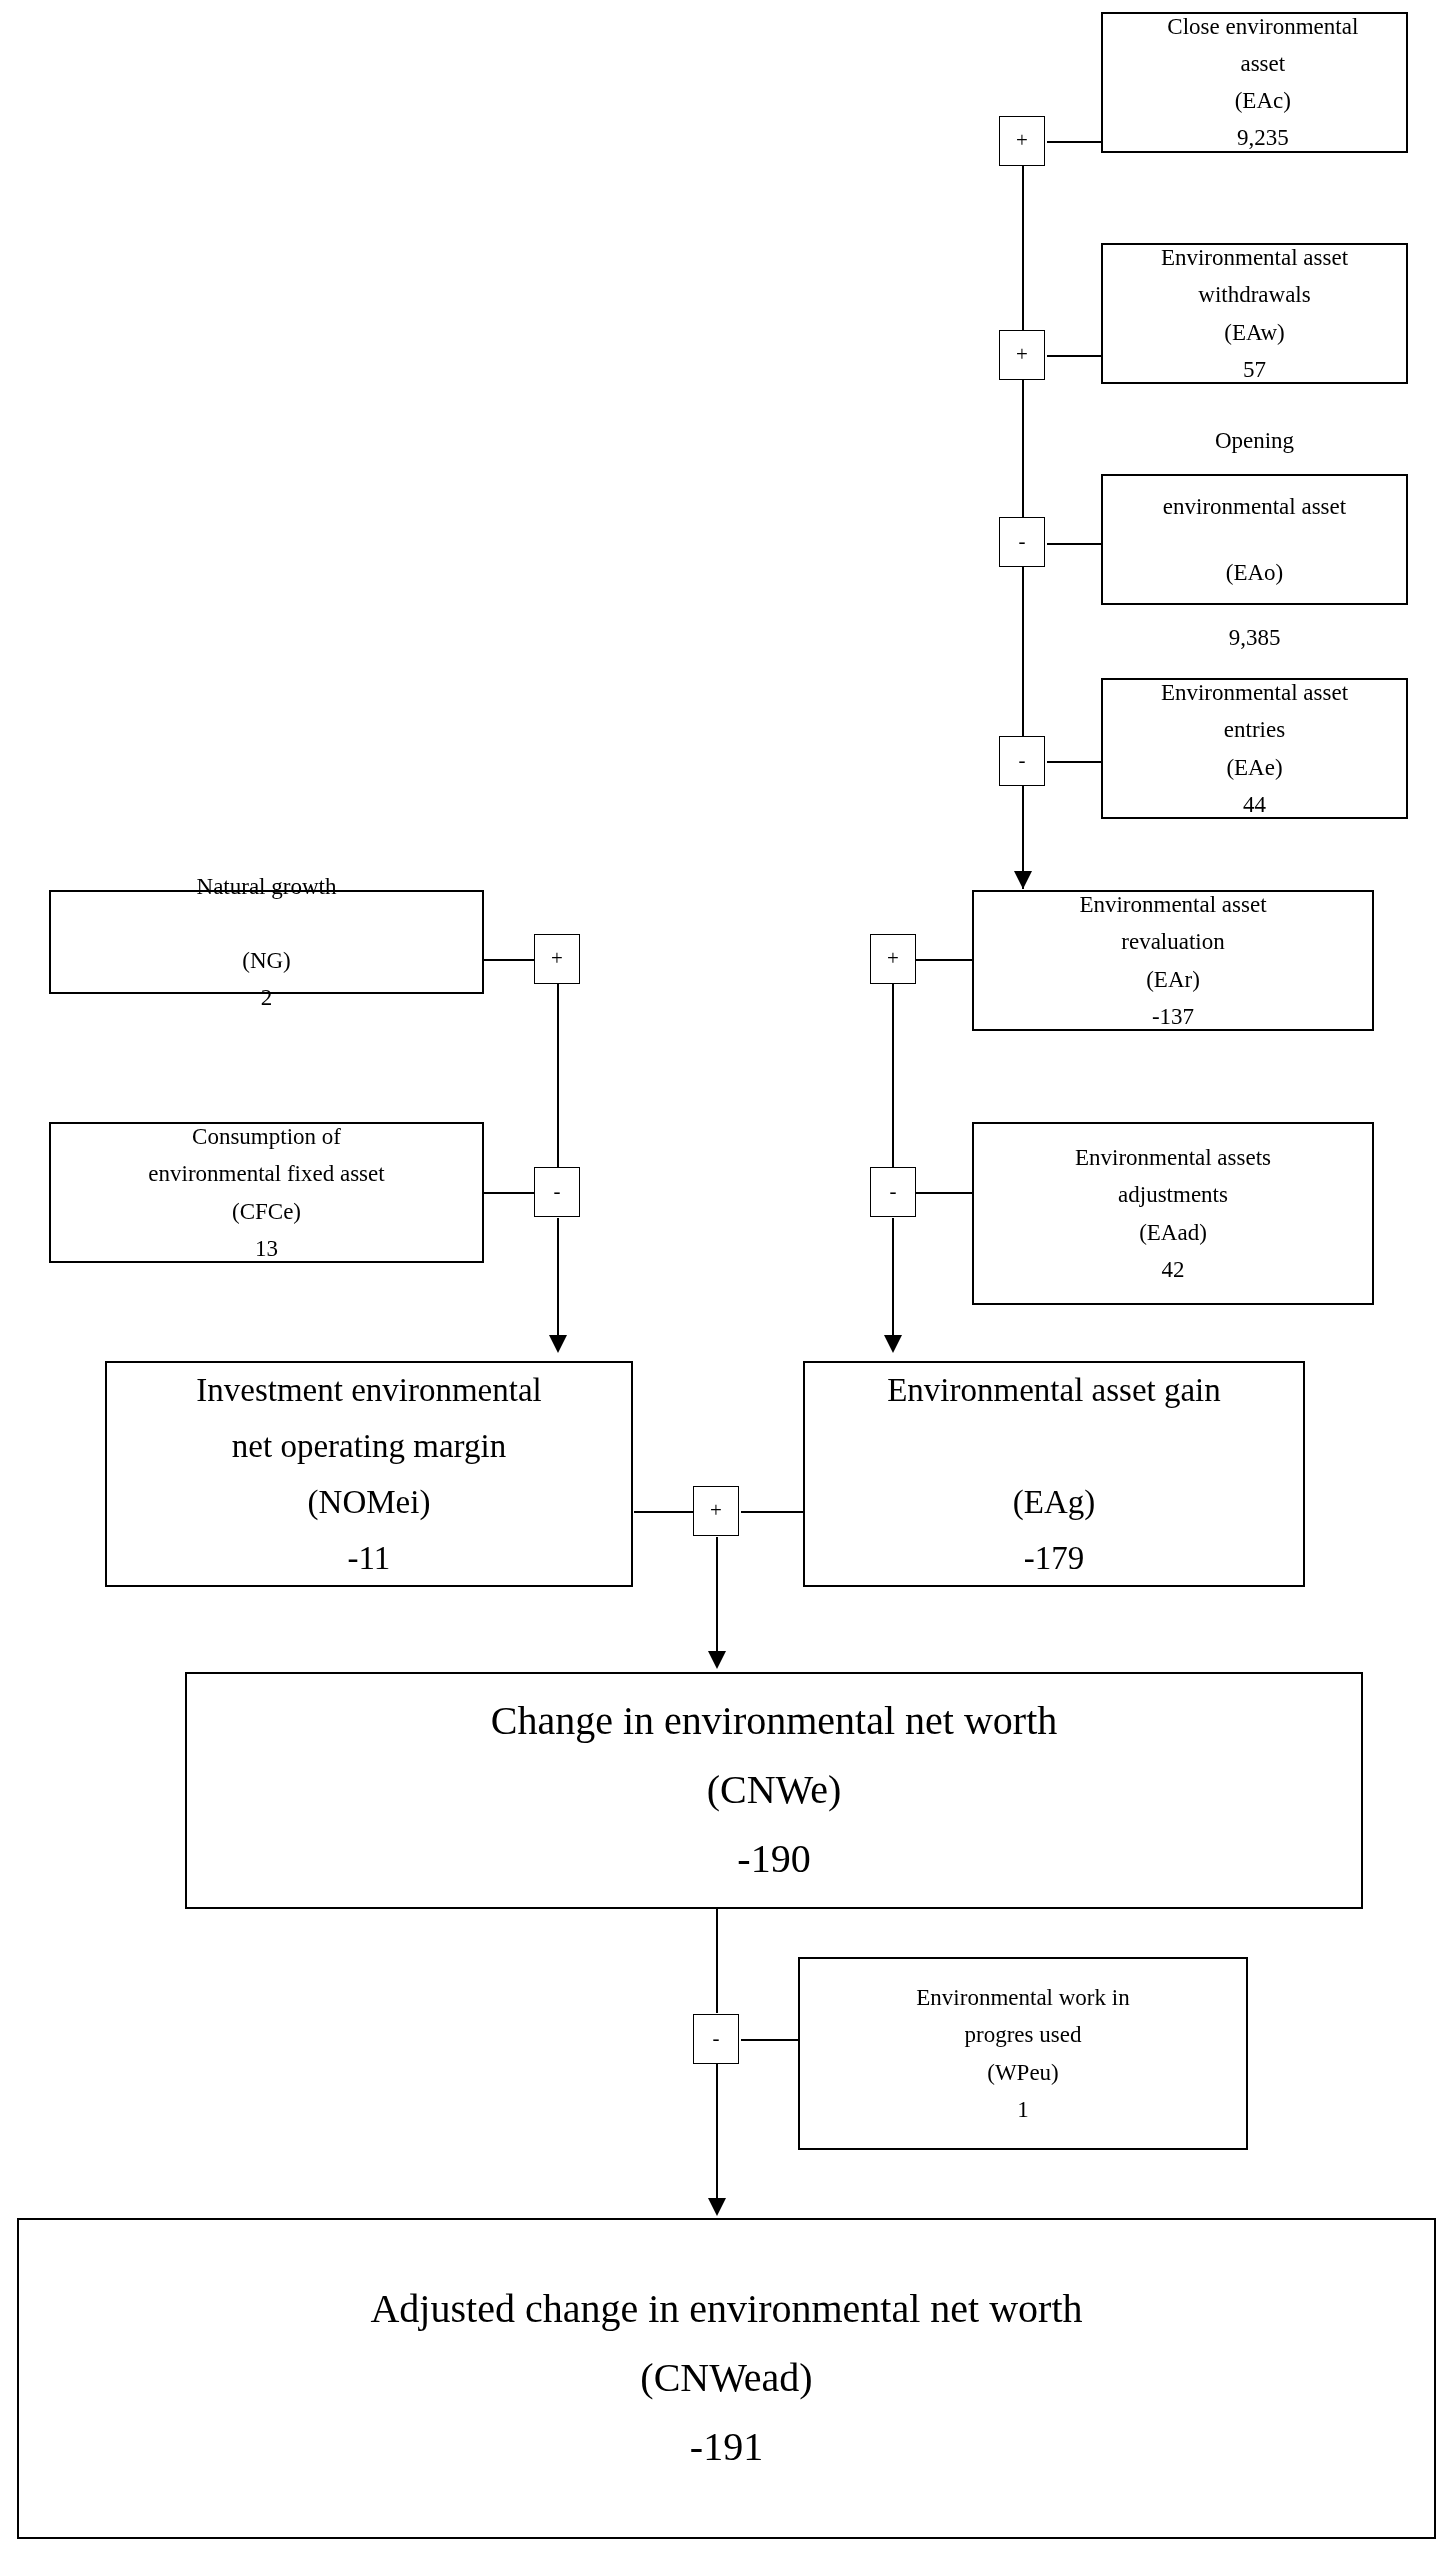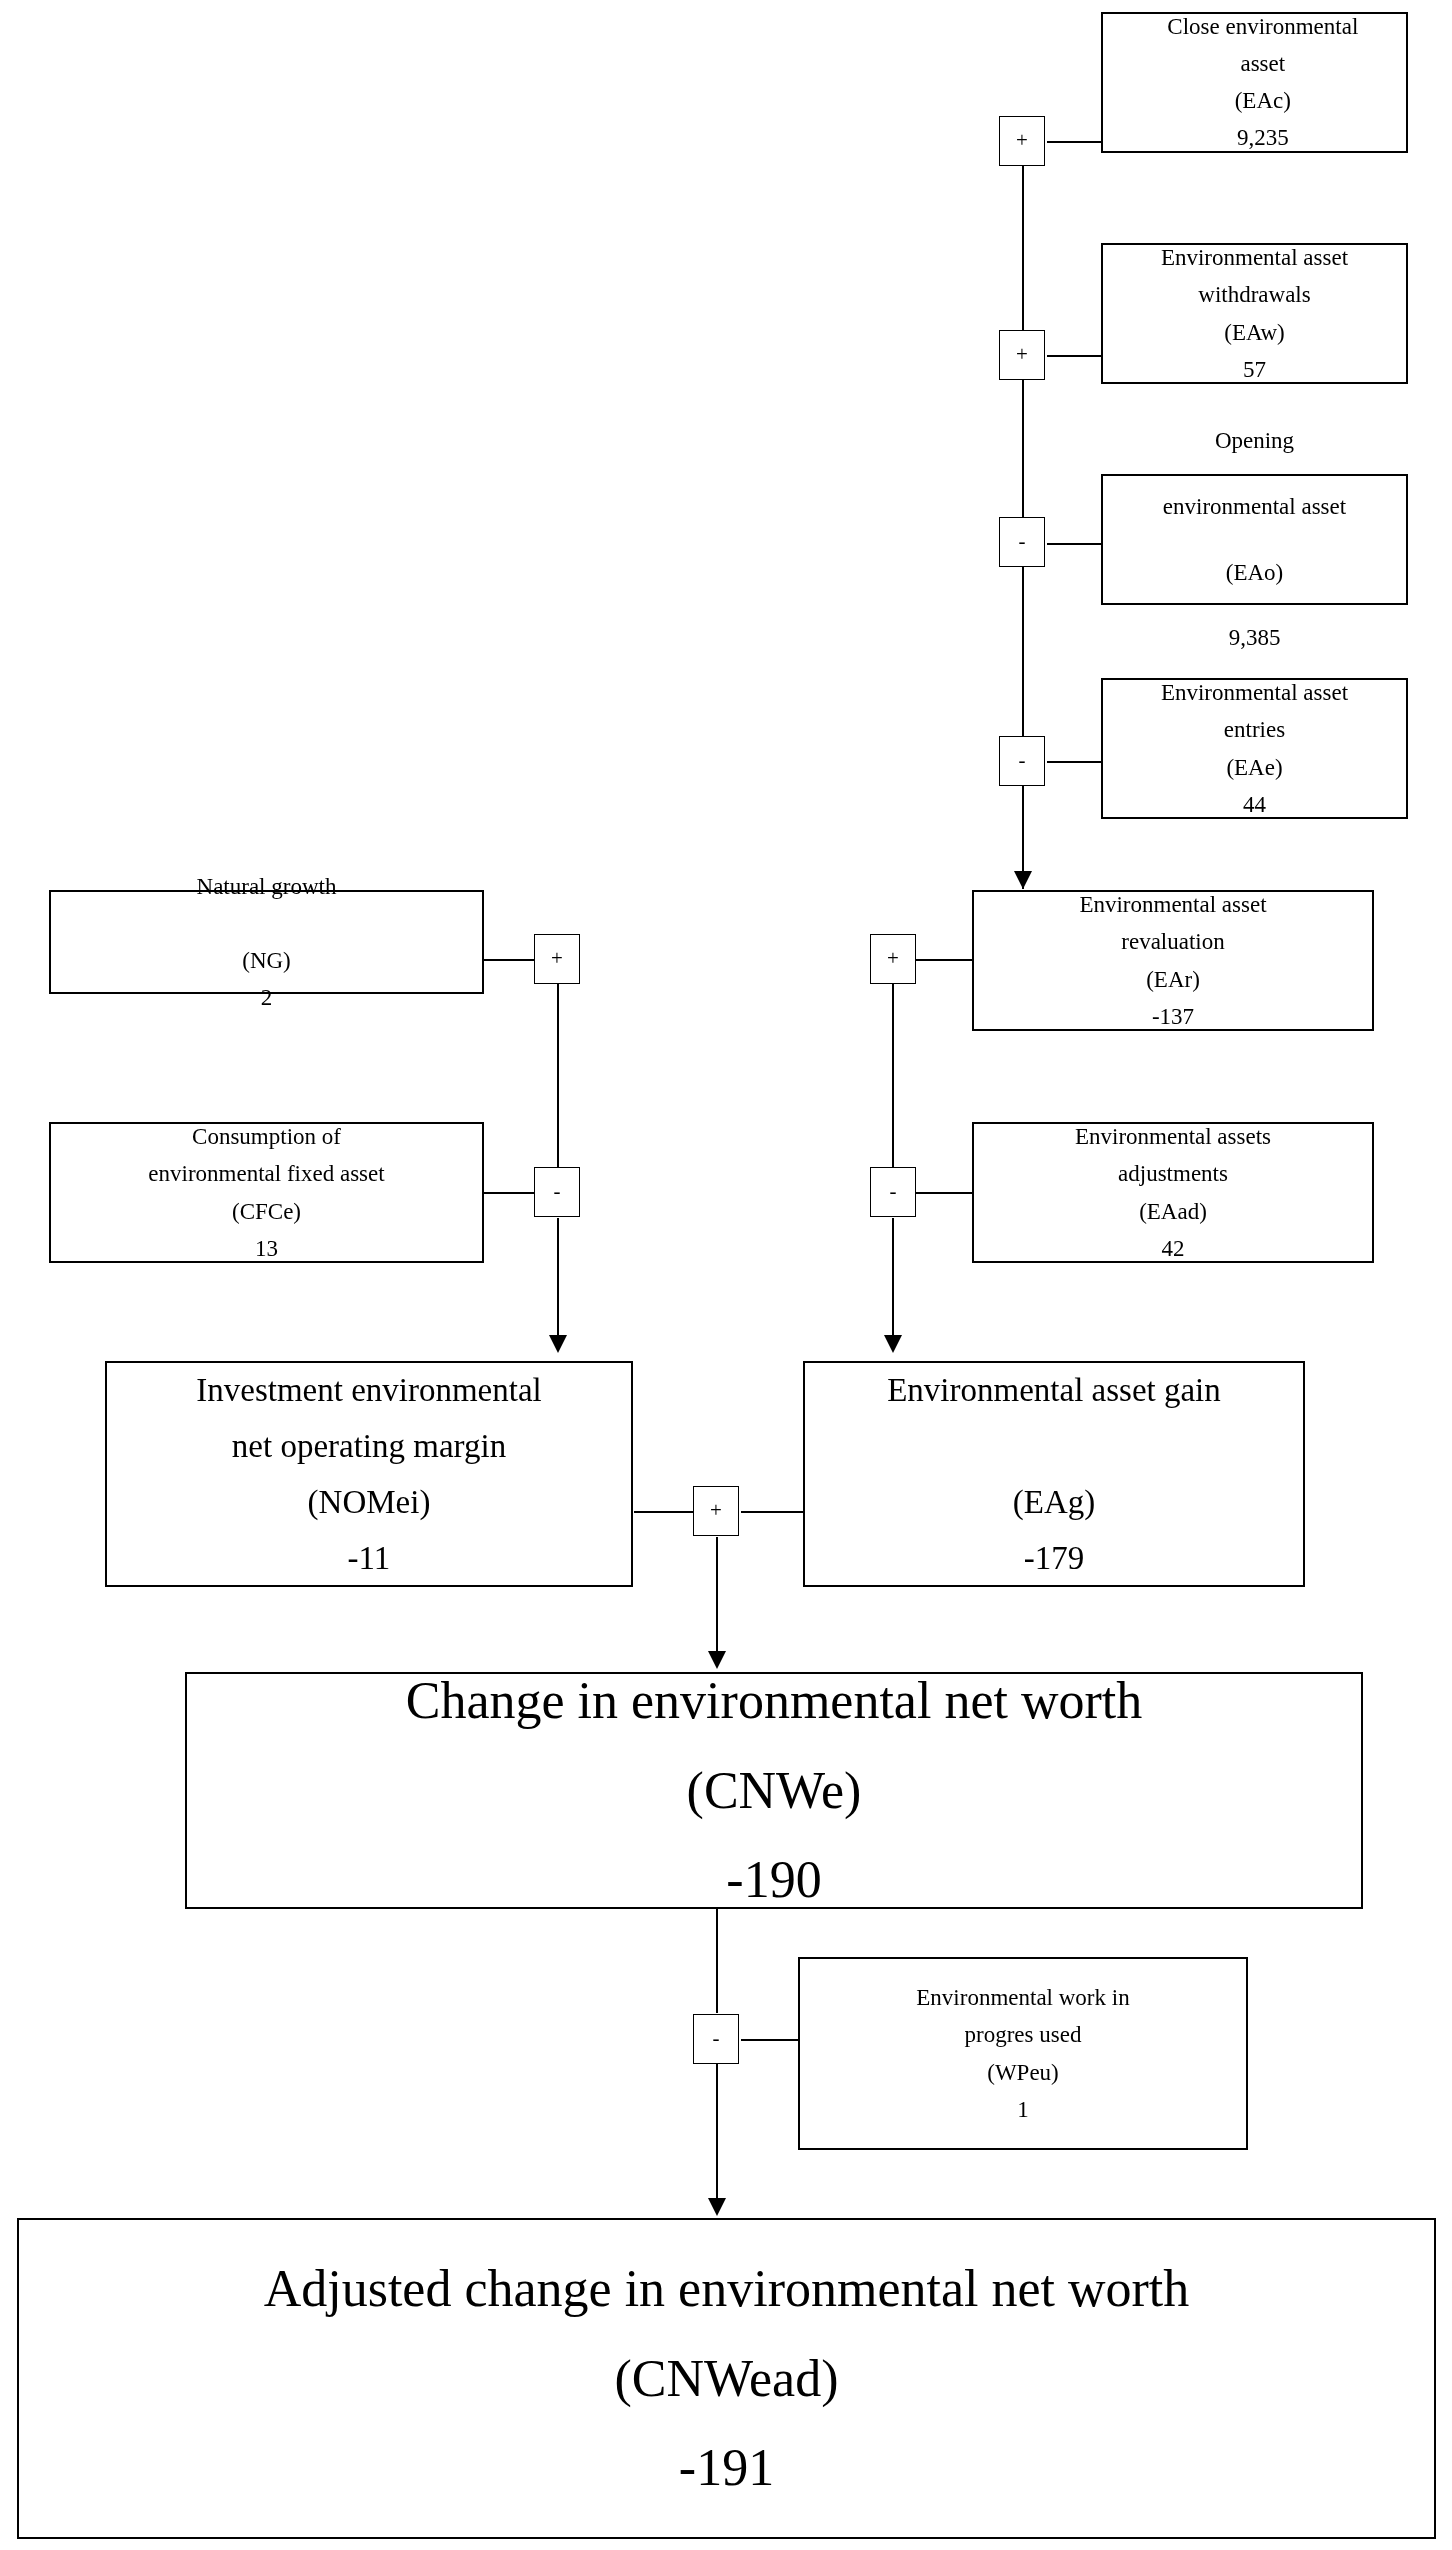--- a/index.html
+++ b/index.html
@@ -27,21 +27,21 @@
     align-items: center;
     justify-content: center;
     text-align: center;
     line-height: 1.62;
     font-size: 23px;
     padding: 4.2px 7.4px;
   }
   .node .ln { display: block; white-space: nowrap; }
   .node.tight { line-height: 1.30; gap: 36px; }
   .node.big { font-size: 33px; line-height: 1.70; }
-  .node.huge { font-size: 52px; line-height: 1.72; }
+  .node.huge { font-size: 40px; line-height: 1.72; }
 
   .op {
     position: absolute;
     box-sizing: border-box;
     border: 1.6px solid #000000;
     background: #ffffff;
     display: flex;
     align-items: center;
     justify-content: center;
     font-size: 21px;
@@ -103,21 +103,21 @@
     <span class="ln">44</span>
   </div>
 
   <div class="node" style="left:972px; top:890px; width:402px; height:141px;">
     <span class="ln">Environmental asset</span>
     <span class="ln">revaluation</span>
     <span class="ln">(EAr)</span>
     <span class="ln">-137</span>
   </div>
 
-  <div class="node" style="left:972px; top:1122px; width:402px; height:141px;">
+  <div class="node" style="left:972px; top:1122px; width:402px; height:183px;">
     <span class="ln">Environmental assets</span>
     <span class="ln">adjustments</span>
     <span class="ln">(EAad)</span>
     <span class="ln">42</span>
   </div>
 
   <div class="node" style="left:49px; top:890px; width:435px; height:104px;font-family:Liberation Serif, serif;">
     <span class="ln">Natural growth</span>
     <span class="ln">&nbsp;</span>
     <span class="ln">(NG)</span>

